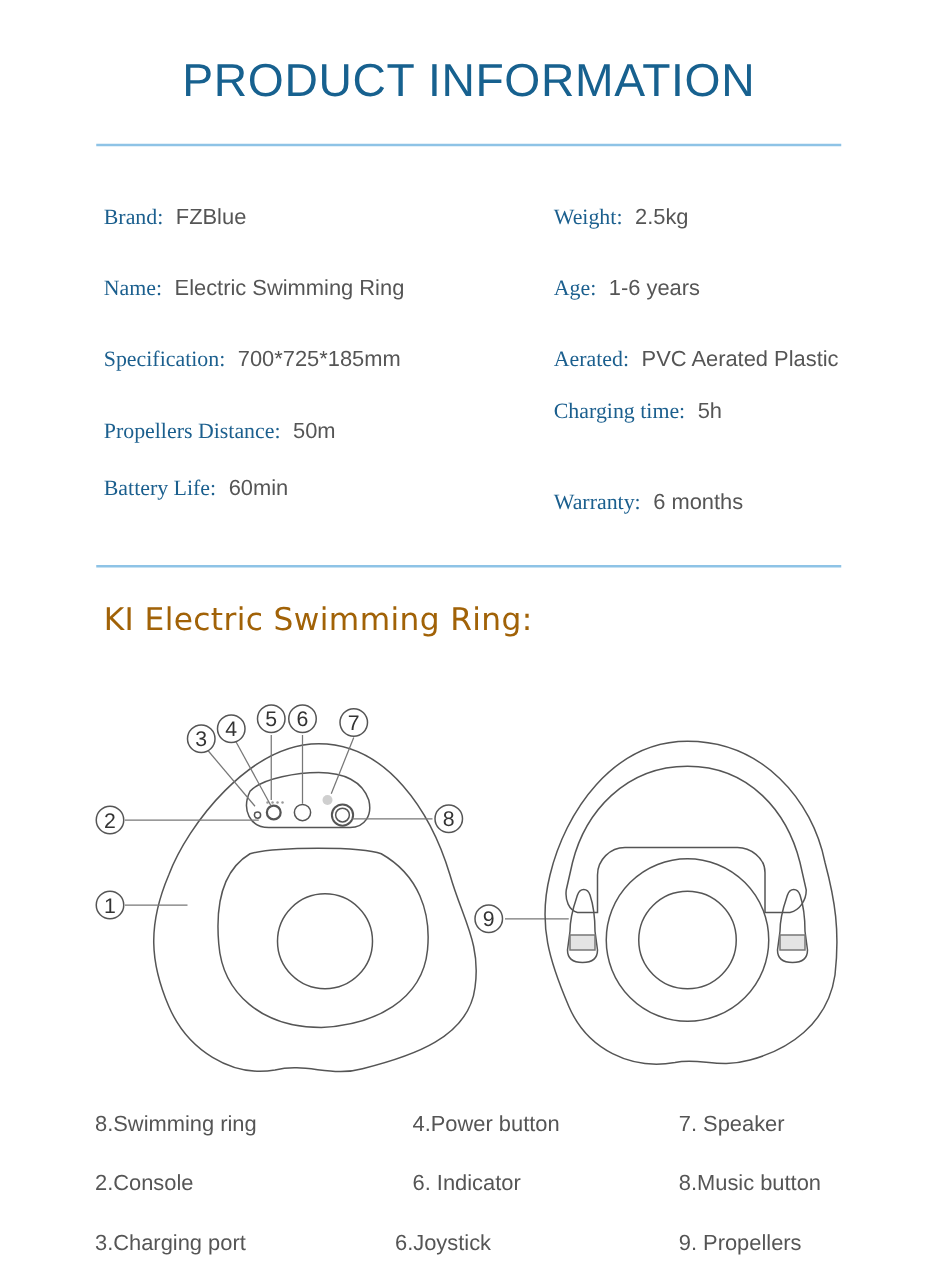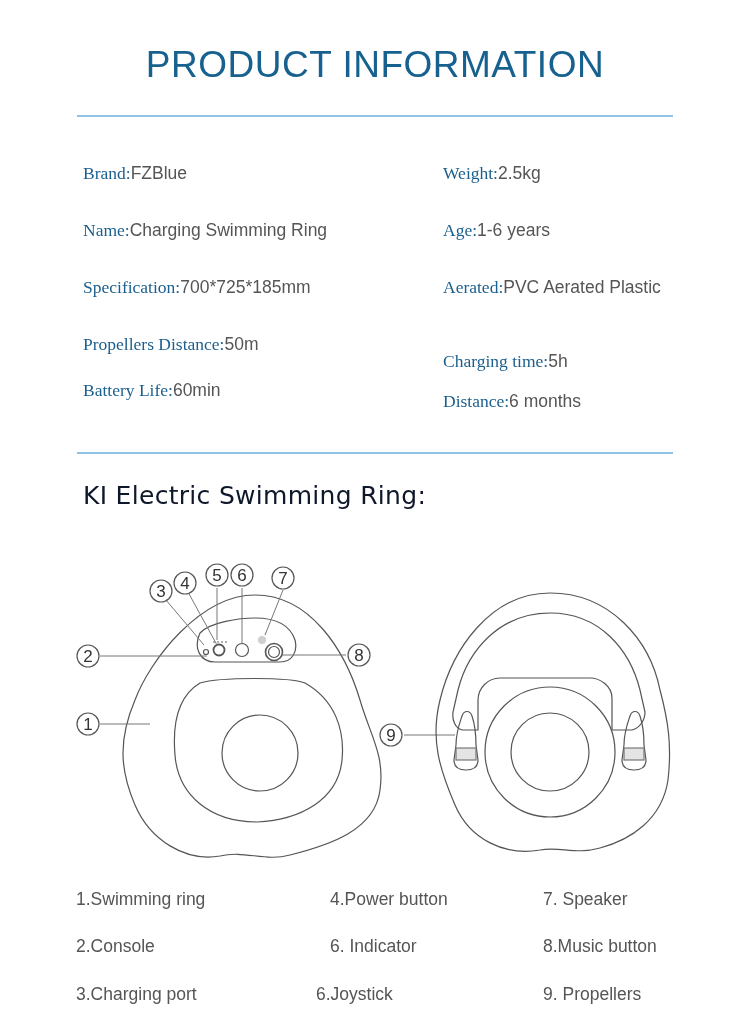--- a/index.html
+++ b/index.html
@@ -3,63 +3,63 @@
 <meta charset="utf-8">
 <style>
   html, body { margin: 0; padding: 0; background: #ffffff; }
   body { width: 750px; height: 1030px; position: relative; overflow: hidden;
          font-family: "Liberation Sans", sans-serif; }
   .title { position: absolute; left: 0; top: 44px; width: 750px; text-align: center;
            font-size: 37px; color: #17618f; letter-spacing: 0.5px; font-weight: normal; }
   .rule { position: absolute; left: 77px; width: 596px; height: 2px; background: #8ec3e6; }
   .spec-row { position: absolute; font-size: 17.5px; white-space: nowrap; }
   .spec-label { color: #1b5f8e; font-family: Liberation Serif, serif; }
-  .spec-value { color: #555555; }
-  .subtitle { position: absolute; left: 83px; top: 481px; font-size: 25px; color: #0f172a;
+  .spec-value { color: #555555; margin-left: 10px; }
+  .subtitle { position: absolute; left: 83px; top: 481px; font-size: 25px; color: #a16207;
               font-family: "DejaVu Sans", sans-serif; letter-spacing: 0.3px; }
   .diagram { position: absolute; left: 0; top: 540px; width: 750px; height: 330px; }
   .legend-item { position: absolute; font-size: 17.5px; color: #555555; white-space: nowrap; }
   svg text { font-family: "Liberation Sans", sans-serif; }
 </style>
 </head>
 <body>
 
 <div class="title">PRODUCT INFORMATION</div>
 <div class="rule" style="top:115px"></div>
 
 <div class="spec-row" style="left:83px; top:163px">
   <span class="spec-label">Brand:</span><span class="spec-value">FZBlue</span>
 </div>
 <div class="spec-row" style="left:83px; top:220px">
-  <span class="spec-label">Name:</span><span class="spec-value">Charging Swimming Ring</span>
+  <span class="spec-label">Name:</span><span class="spec-value">Electric Swimming Ring</span>
 </div>
 <div class="spec-row" style="left:83px; top:277px">
   <span class="spec-label">Specification:</span><span class="spec-value">700*725*185mm</span>
 </div>
 <div class="spec-row" style="left:83px; top:334px">
   <span class="spec-label">Propellers Distance:</span><span class="spec-value">50m</span>
 </div>
 <div class="spec-row" style="left:83px; top:380px">
   <span class="spec-label">Battery Life:</span><span class="spec-value">60min</span>
 </div>
 
 <div class="spec-row" style="left:443px; top:163px">
   <span class="spec-label">Weight:</span><span class="spec-value">2.5kg</span>
 </div>
 <div class="spec-row" style="left:443px; top:220px">
   <span class="spec-label">Age:</span><span class="spec-value">1-6 years</span>
 </div>
 <div class="spec-row" style="left:443px; top:277px">
   <span class="spec-label">Aerated:</span><span class="spec-value">PVC Aerated Plastic</span>
 </div>
-<div class="spec-row" style="left:443px; top:351px">
+<div class="spec-row" style="left:443px; top:318px">
   <span class="spec-label">Charging time:</span><span class="spec-value">5h</span>
 </div>
 <div class="spec-row" style="left:443px; top:391px">
-  <span class="spec-label">Distance:</span><span class="spec-value">6 months</span>
+  <span class="spec-label">Warranty:</span><span class="spec-value">6 months</span>
 </div>
 
 <div class="rule" style="top:452px"></div>
 
 <div class="subtitle">KI Electric Swimming Ring:</div>
 
 <svg class="diagram" viewBox="0 540 750 330" xmlns="http://www.w3.org/2000/svg">
   <g fill="none" stroke="#555" stroke-width="1.2">
 
     <path d="M255,595 C310,595 345,650 360,700 C370,735 385,755 380,790 C375,830 330,845 290,855 C265,862 245,850 220,856 C185,862 150,840 135,805 C120,770 118,740 135,700 C150,660 200,595 255,595 Z"></path>
@@ -124,21 +124,21 @@
     <circle cx="550" cy="752" r="39"></circle>
 
     <path d="M456,745 C456,732 460,722 462,716 C464,710 470,710 472,716 C474,722 476,732 476,745 L478,760 C478,768 472,770 466,770 C460,770 454,768 454,760 Z"></path>
     <rect x="456" y="748" width="20" height="12" fill="#e4e4e4" stroke="#777"></rect>
 
     <path d="M624,745 C624,732 628,722 630,716 C632,710 638,710 640,716 C642,722 644,732 644,745 L646,760 C646,768 640,770 634,770 C628,770 622,768 622,760 Z"></path>
     <rect x="624" y="748" width="20" height="12" fill="#e4e4e4" stroke="#777"></rect>
   </g>
 </svg>
 
-<div class="legend-item" style="left:76px; top:889px">1.Swimming ring</div>
+<div class="legend-item" style="left:76px; top:889px">8.Swimming ring</div>
 <div class="legend-item" style="left:330px; top:889px">4.Power button</div>
 <div class="legend-item" style="left:543px; top:889px">7. Speaker</div>
 <div class="legend-item" style="left:76px; top:936px">2.Console</div>
 <div class="legend-item" style="left:330px; top:936px">6. Indicator</div>
 <div class="legend-item" style="left:543px; top:936px">8.Music button</div>
 <div class="legend-item" style="left:76px; top:984px">3.Charging port</div>
 <div class="legend-item" style="left:316px; top:984px">6.Joystick</div>
 <div class="legend-item" style="left:543px; top:984px">9. Propellers</div>
 
 </body></html>

